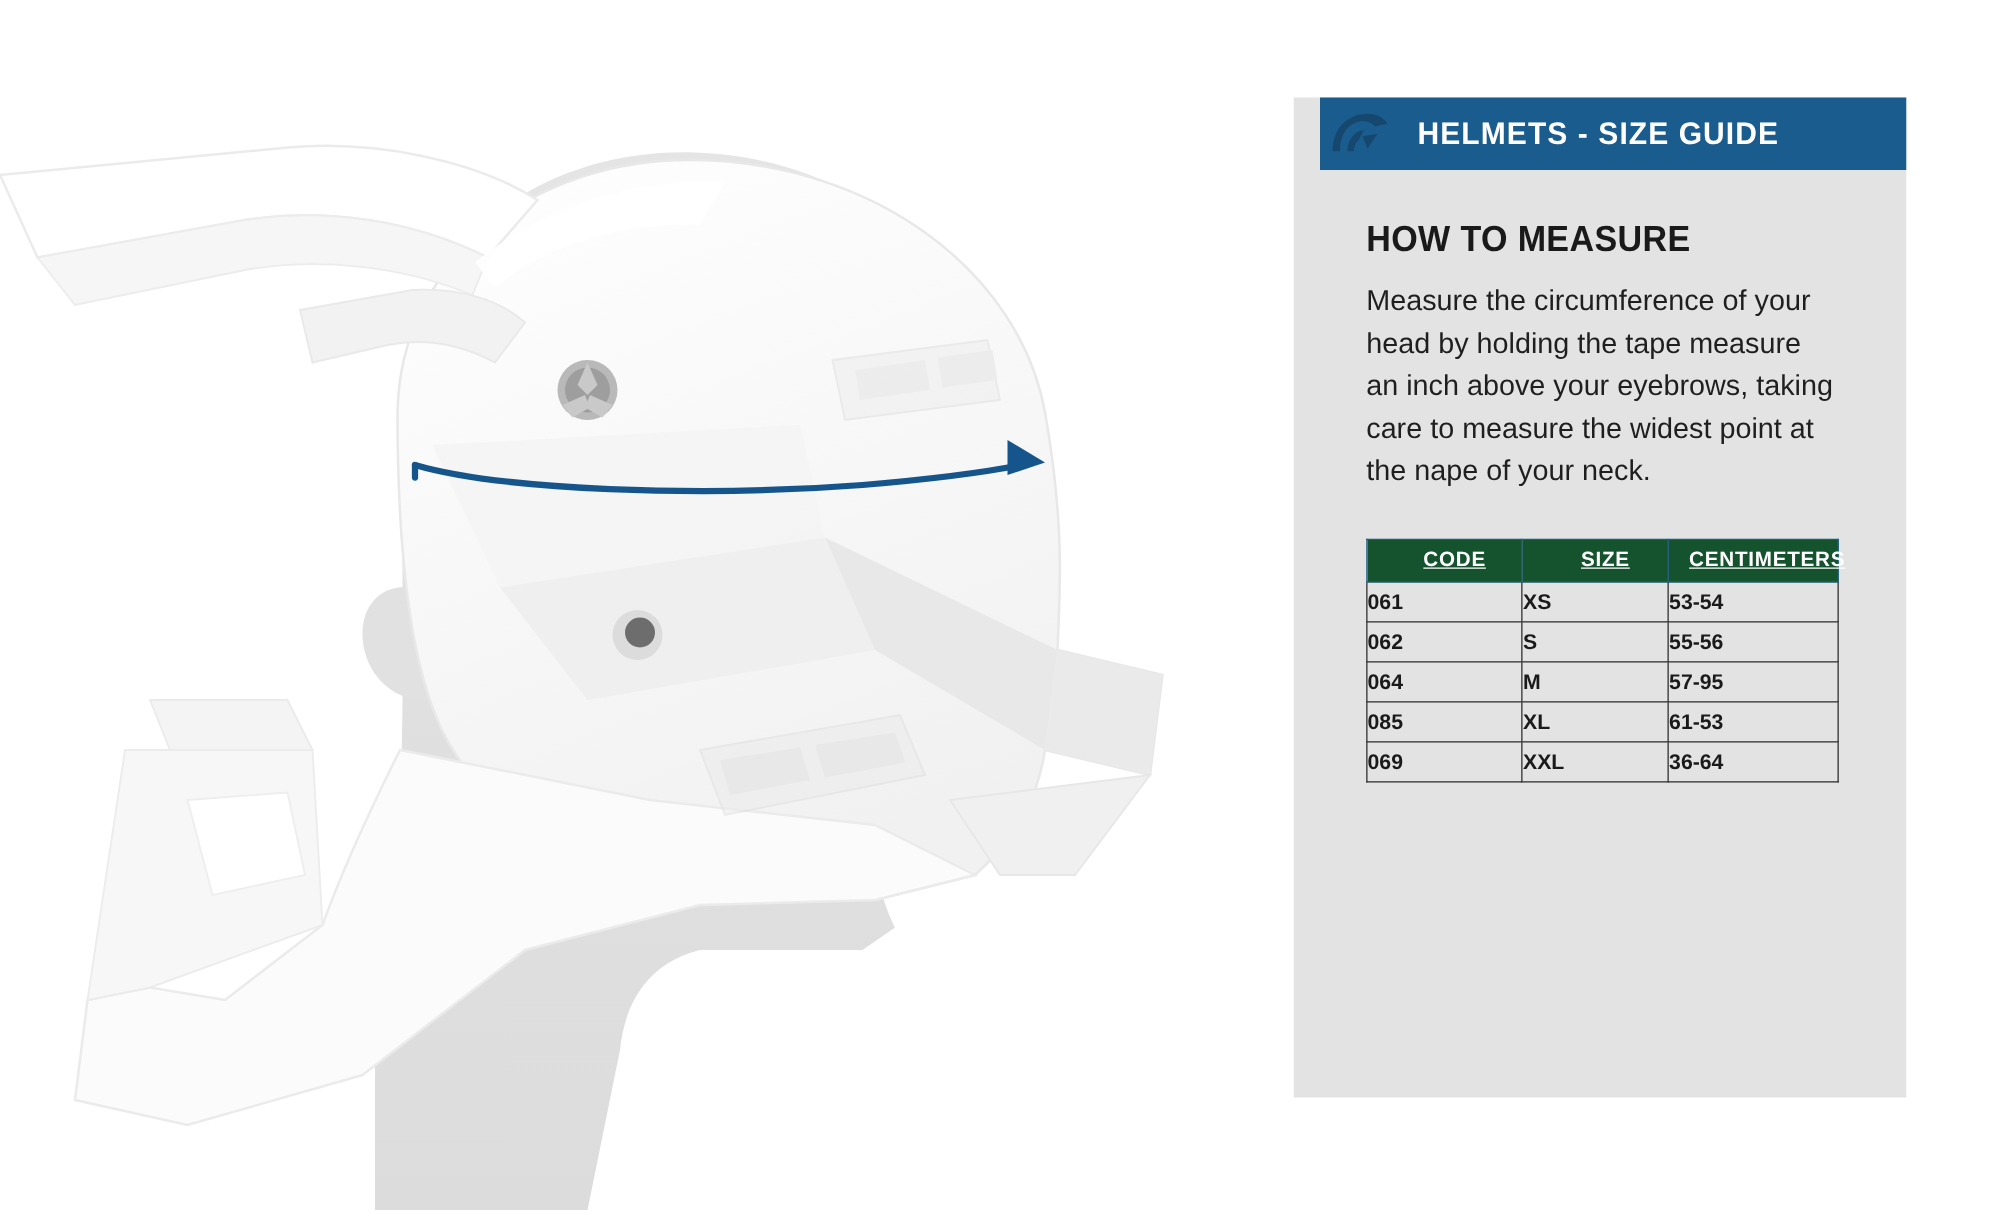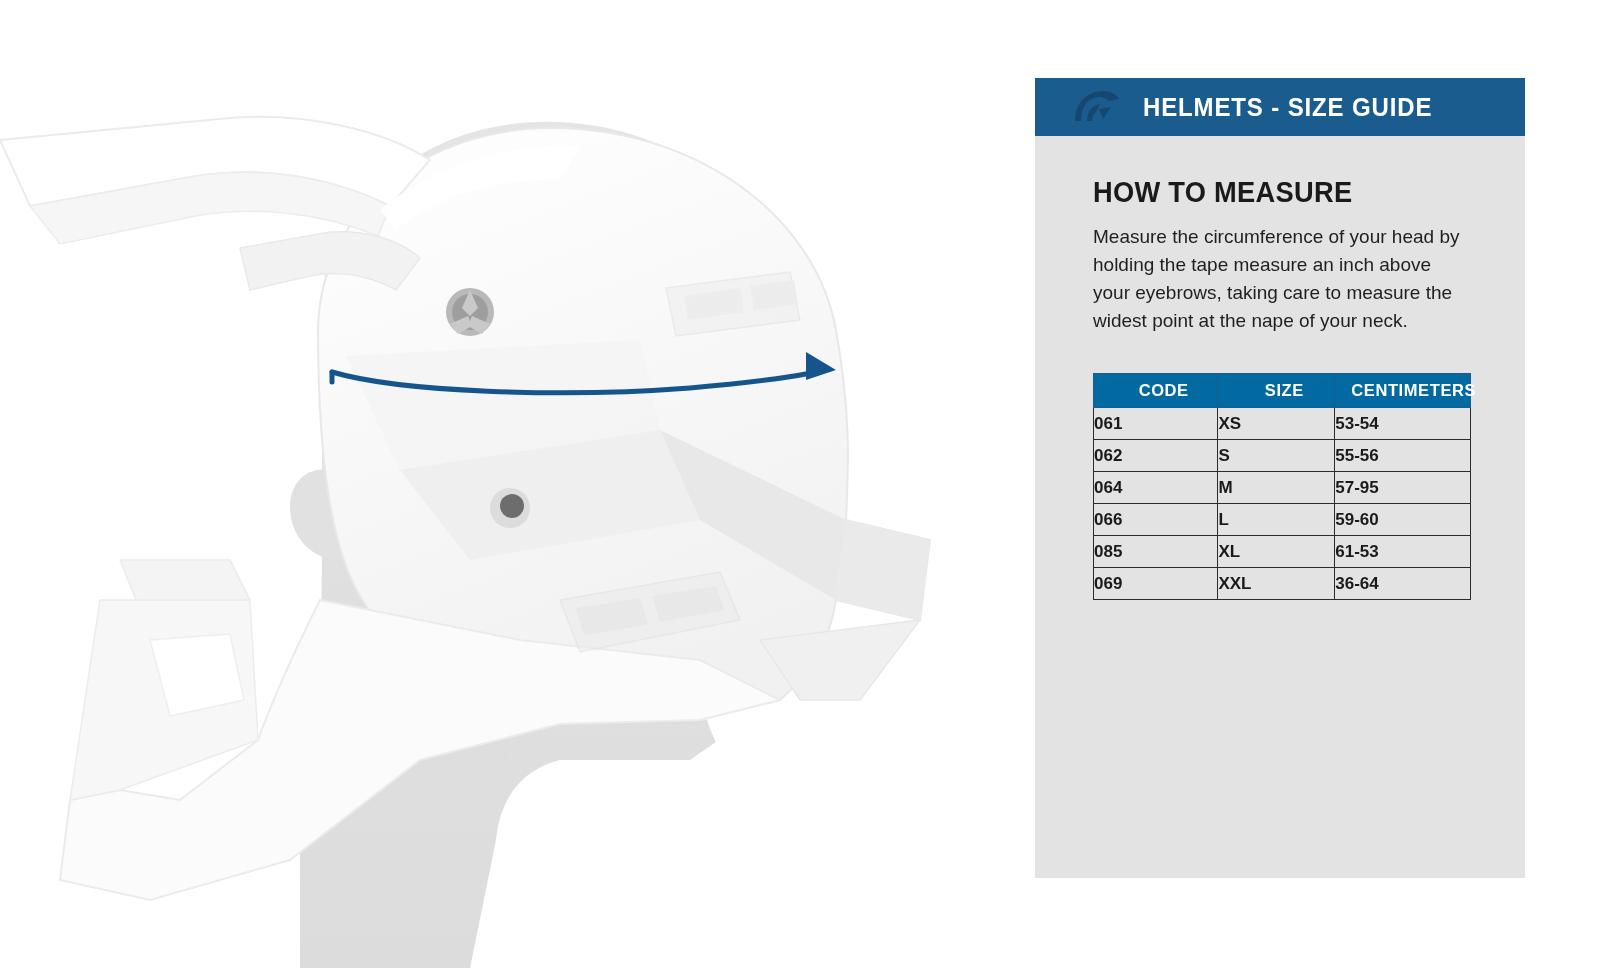--- a/index.html
+++ b/index.html
@@ -42,22 +42,23 @@
     top: 78px;
     width: 490px;
     height: 800px;
     background: #e3e3e3;
   }
   .card-header {
     height: 58px;
     background: #1b5c8f;
     display: flex;
     align-items: center;
-    padding-left: 34px;
+    padding-left: 4px;
     box-sizing: border-box;
+    margin-left: 21px;
   }
   .brand-logo {
     width: 52px;
     height: 40px;
     flex: 0 0 auto;
     margin-right: 22px;
   }
   .card-title {
     color: #ffffff;
     font-size: 25px;
@@ -79,44 +80,45 @@
     font-size: 29px;
     font-weight: bold;
     color: #1a1a1a;
     letter-spacing: 0.3px;
     margin: 0 0 14px 0;
     font-family: "Liberation Sans Narrow", "Liberation Sans", sans-serif;
     transform: scaleX(0.94);
     transform-origin: left center;
   }
   .how-to-text {
-    font-size: 19px;
+    font-size: 23px;
     line-height: 1.48;
     color: #1f1f1f;
     margin: 0;
     max-width: 378px;
   }
 
   
   .size-table {
     margin-top: 38px;
     border-collapse: collapse;
     width: 378px;
     table-layout: fixed;
   }
   .size-table th {
-    background: #0369a1;
+    background: #14532d;
     color: #ffffff;
     font-size: 16.5px;
     font-weight: bold;
     letter-spacing: 0.6px;
     padding: 7px 0 7px 16px;
     text-align: center;
     border: 1.5px solid #1b5c8f;
     font-family: "Liberation Sans Narrow", "Liberation Sans", sans-serif;
+    text-decoration: underline;
   }
   .size-table td {
     font-size: 17px;
     font-weight: bold;
     color: #1a1a1a;
     text-align: left;
     padding: 5.5px 0;
     border: 1.5px solid #2b2b2b;
     background: transparent;
   }
@@ -262,25 +264,20 @@
             <td>062</td>
             <td>S</td>
             <td>55-56</td>
           </tr>
           <tr>
             <td>064</td>
             <td>M</td>
             <td>57-95</td>
           </tr>
           <tr>
-            <td>066</td>
-            <td>L</td>
-            <td>59-60</td>
-          </tr>
-          <tr>
             <td>085</td>
             <td>XL</td>
             <td>61-53</td>
           </tr>
           <tr>
             <td>069</td>
             <td>XXL</td>
             <td>36-64</td>
           </tr>
         </tbody>

